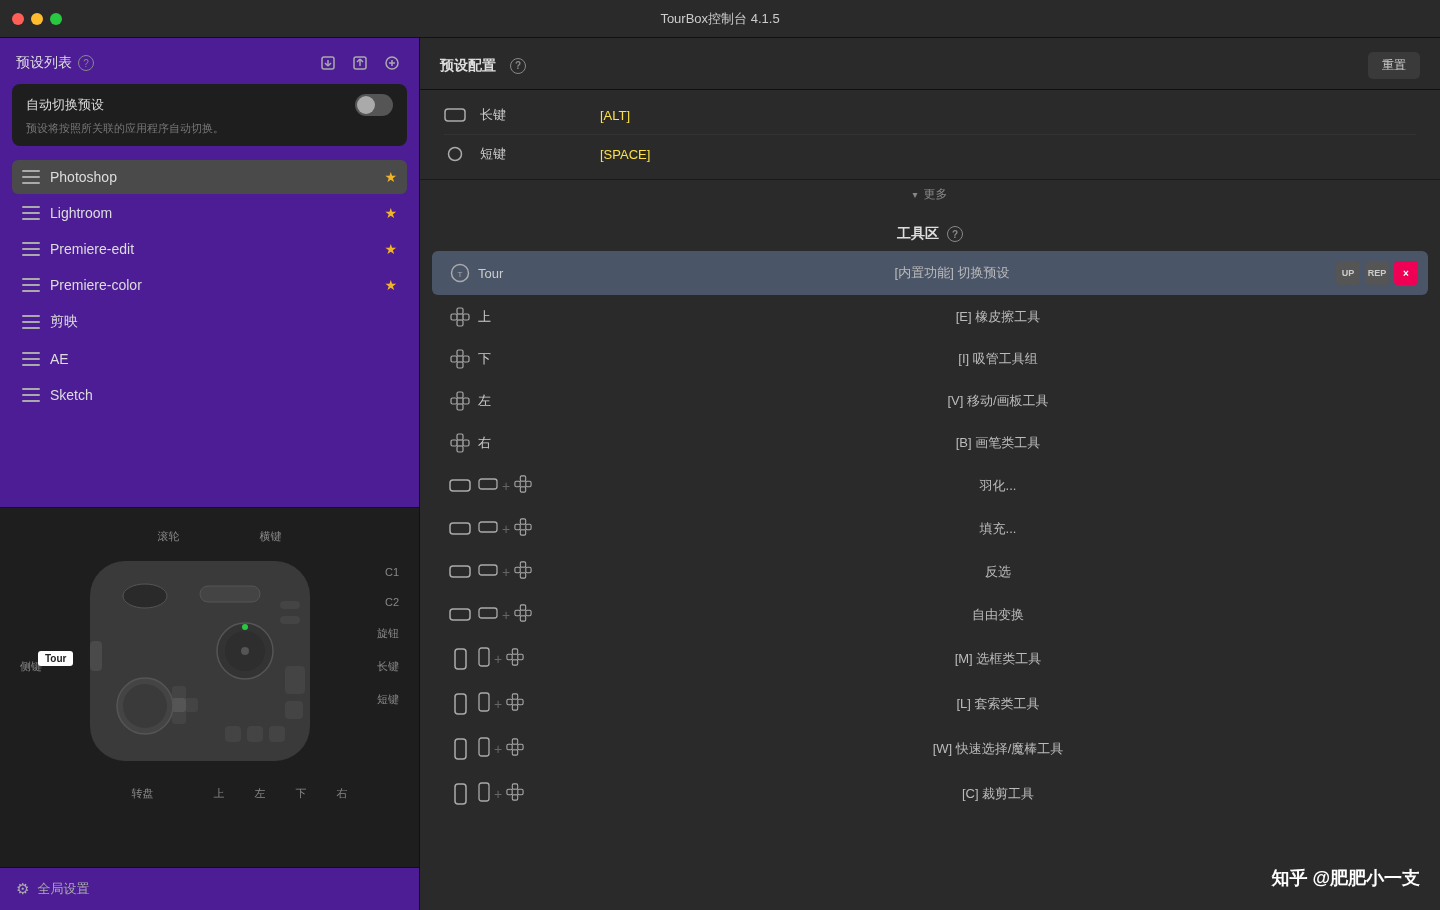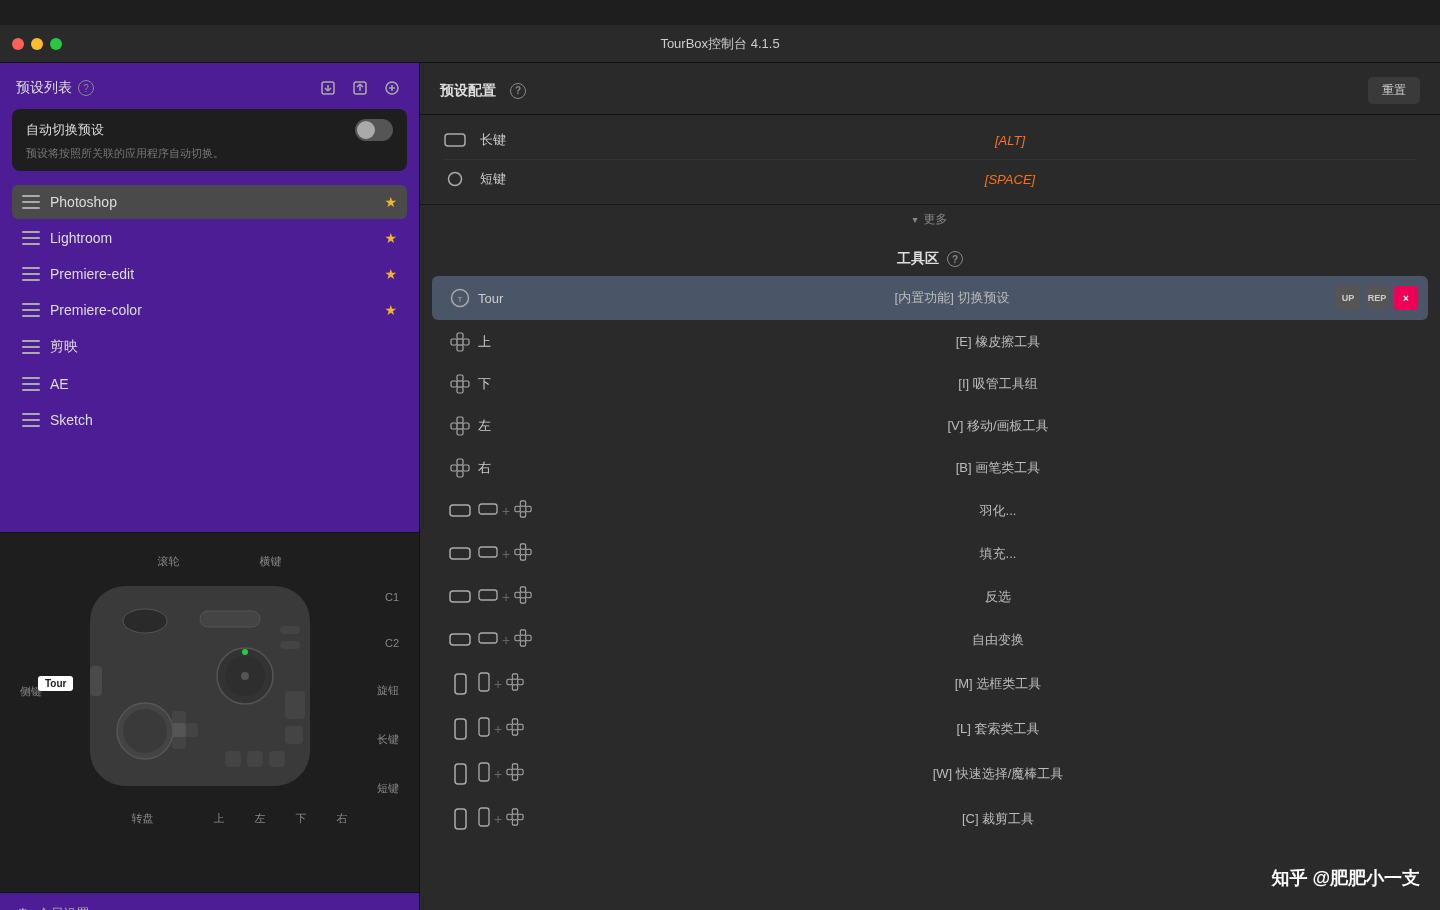--- a/index.html
+++ b/index.html
@@ -15,21 +15,20 @@
 
     
     .titlebar {
       height: 38px;
       background: #2a2a2a;
       display: flex;
       align-items: center;
       justify-content: center;
       position: relative;
       border-bottom: 1px solid #111;
-      margin-top: 25px;
     }
     .titlebar-title {
       font-size: 13px;
       color: #ccc;
     }
     .traffic-lights {
       position: absolute;
       left: 12px;
       display: flex;
       gap: 7px;
@@ -262,23 +261,22 @@
       margin-right: 10px;
     }
     .config-key-name {
       width: 120px;
       font-size: 13px;
       color: #ccc;
     }
     .config-key-value {
       flex: 1;
       font-size: 13px;
-      color: #f97316;
-      text-align: center;
-      font-style: italic;
+      color: #fde047;
+      text-align: left;
     }
     .more-row {
       display: flex;
       align-items: center;
       justify-content: center;
       padding: 6px 0 10px 0;
       gap: 6px;
       color: #888;
       font-size: 12px;
       cursor: pointer;
@@ -546,21 +544,21 @@
 
             <circle cx="75" cy="155" r="22" fill="#3a3a3a"></circle>
 
             <rect x="155" y="175" width="16" height="16" rx="4" fill="#444"></rect>
             <rect x="177" y="175" width="16" height="16" rx="4" fill="#444"></rect>
             <rect x="199" y="175" width="16" height="16" rx="4" fill="#444"></rect>
           </svg>
 
           <div style="position:absolute; left:28px; top:105px; background:white; color:#222; font-size:10px; font-weight:bold; padding:2px 7px; border-radius:3px;">Tour</div>
 
-          <div style="position:absolute; right:10px; top:20px; font-size:11px; color:#888; display:flex; flex-direction:column; gap:34px; align-items:flex-end;">
+          <div style="position:absolute; right:10px; top:20px; font-size:11px; color:#888; display:flex; flex-direction:column; gap:18px; align-items:flex-end;">
             <span>C1</span>
             <span>C2</span>
             <span>旋钮</span>
             <span>长键</span>
             <span>短键</span>
           </div>
         </div>
 
         <div style="display:flex; justify-content:center; gap:30px; font-size:11px; color:#888; padding-left:60px;">
           <span>转盘</span>

